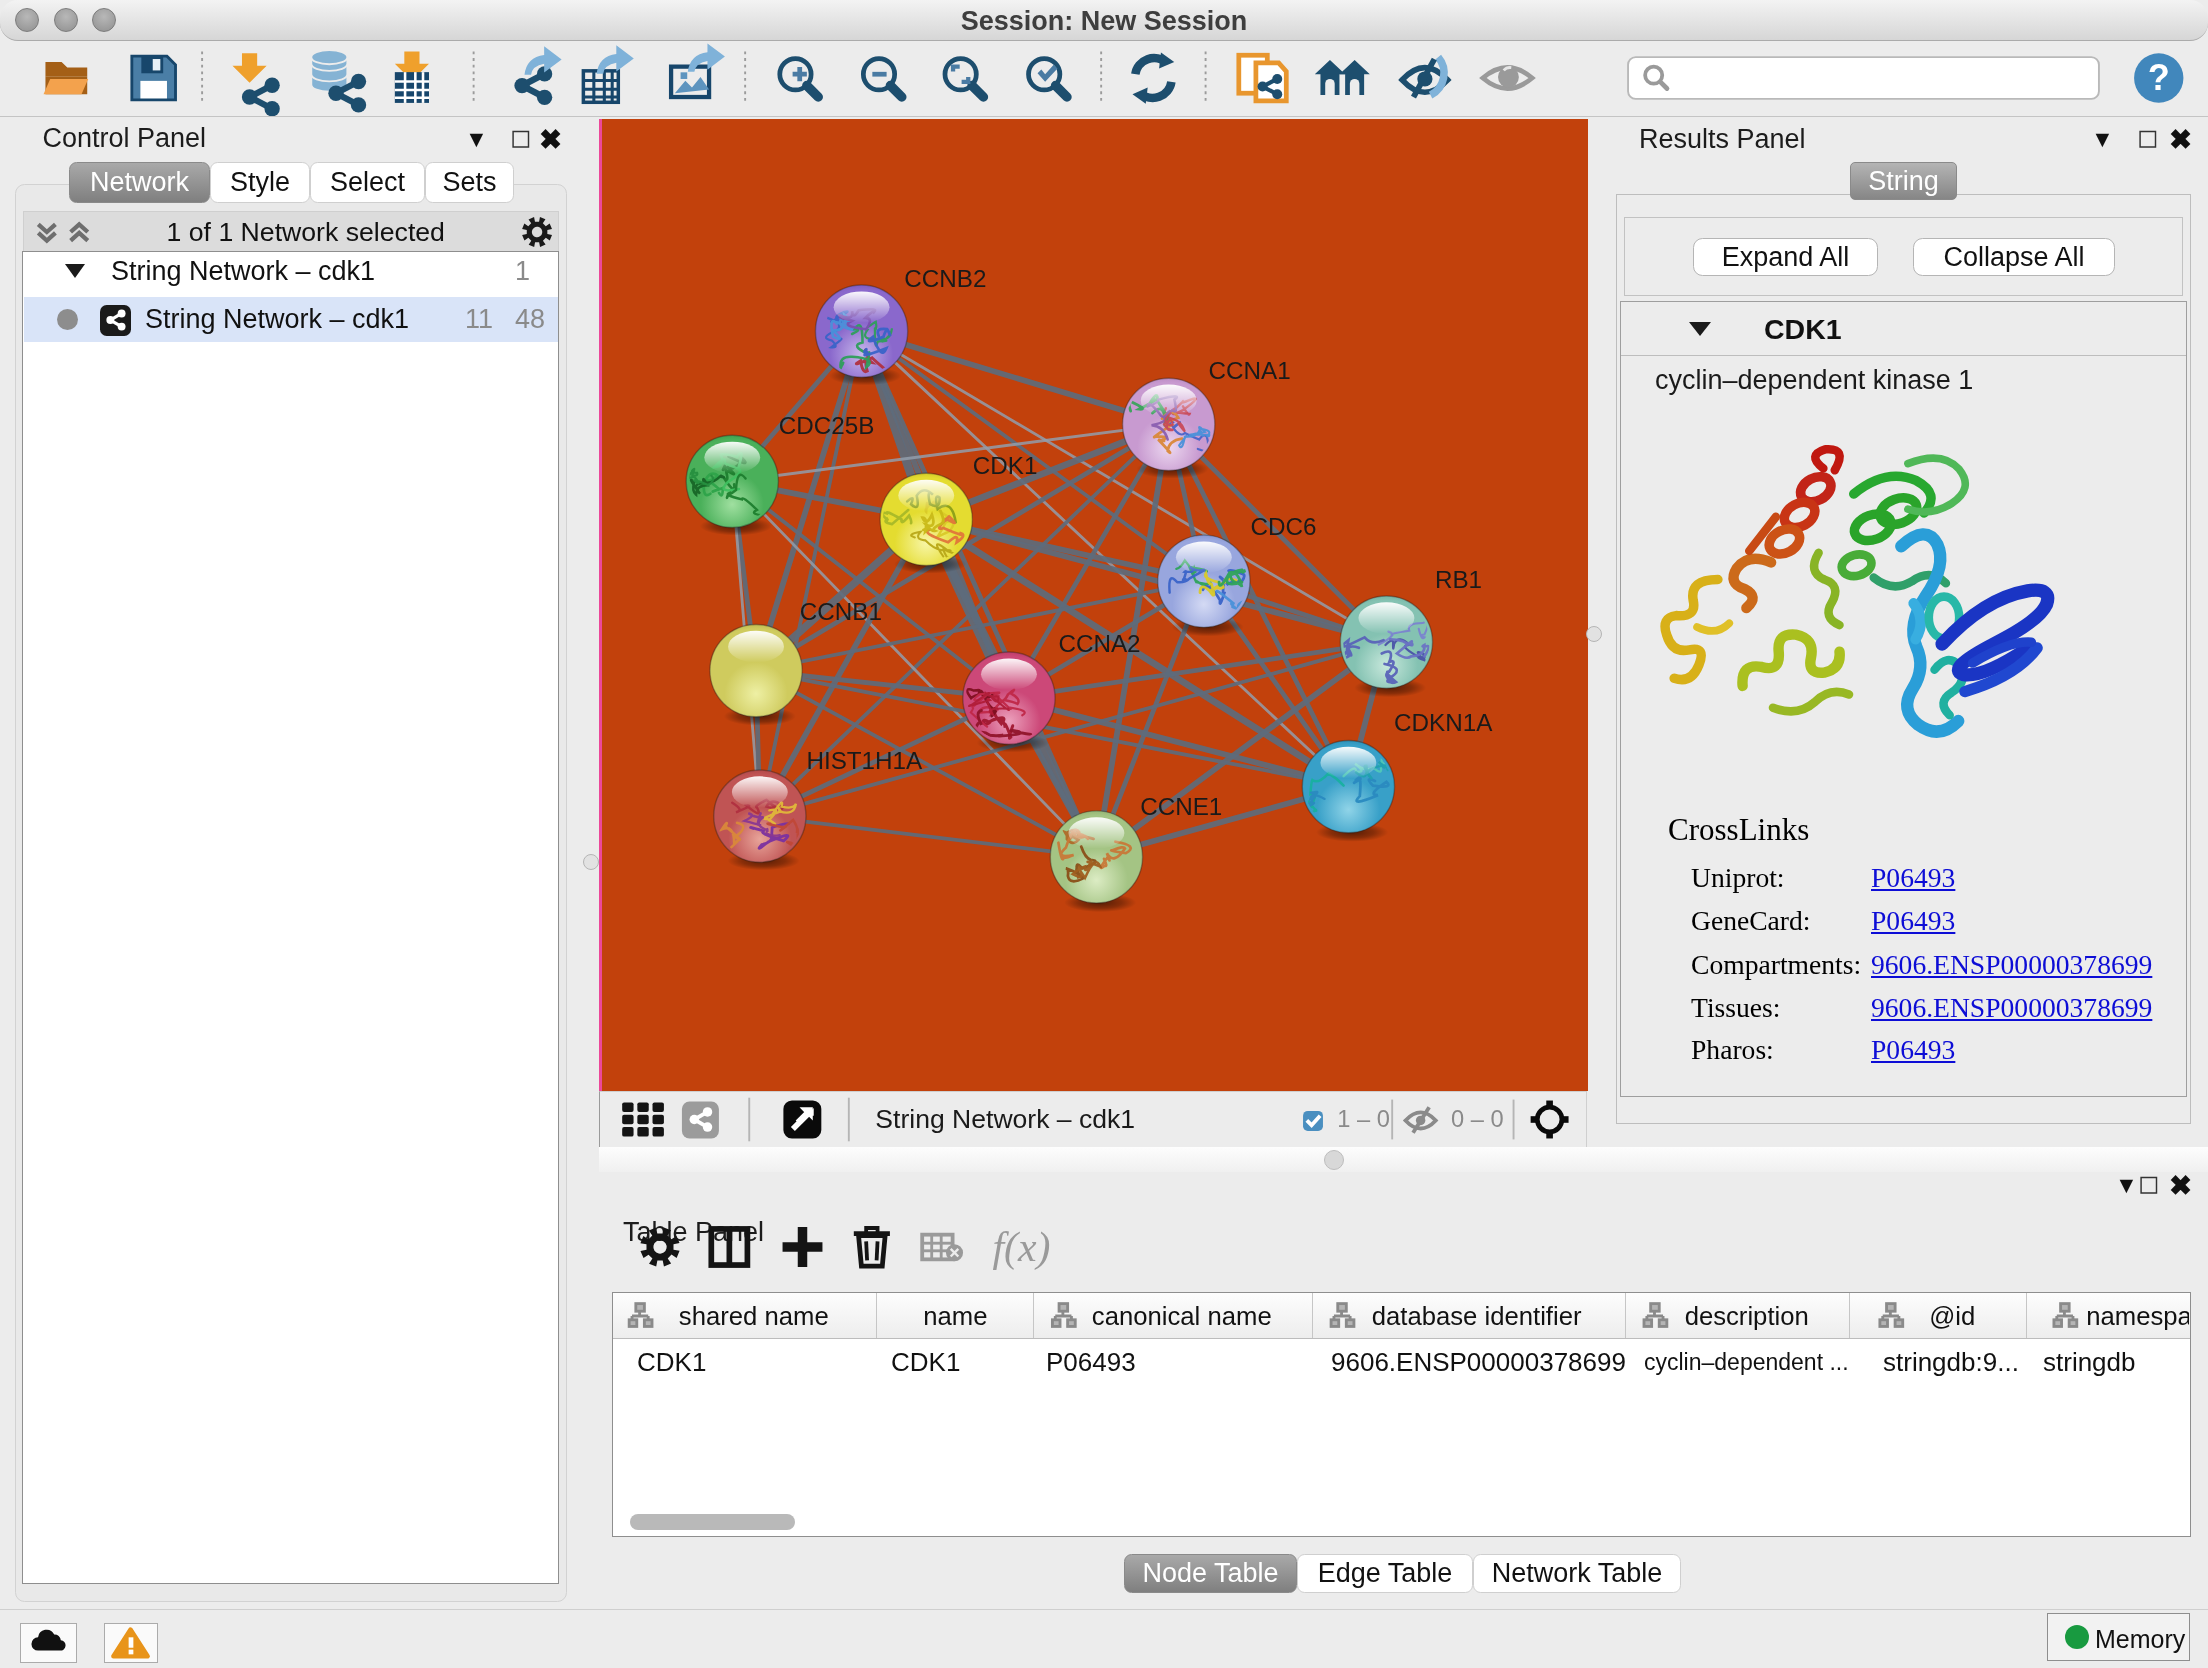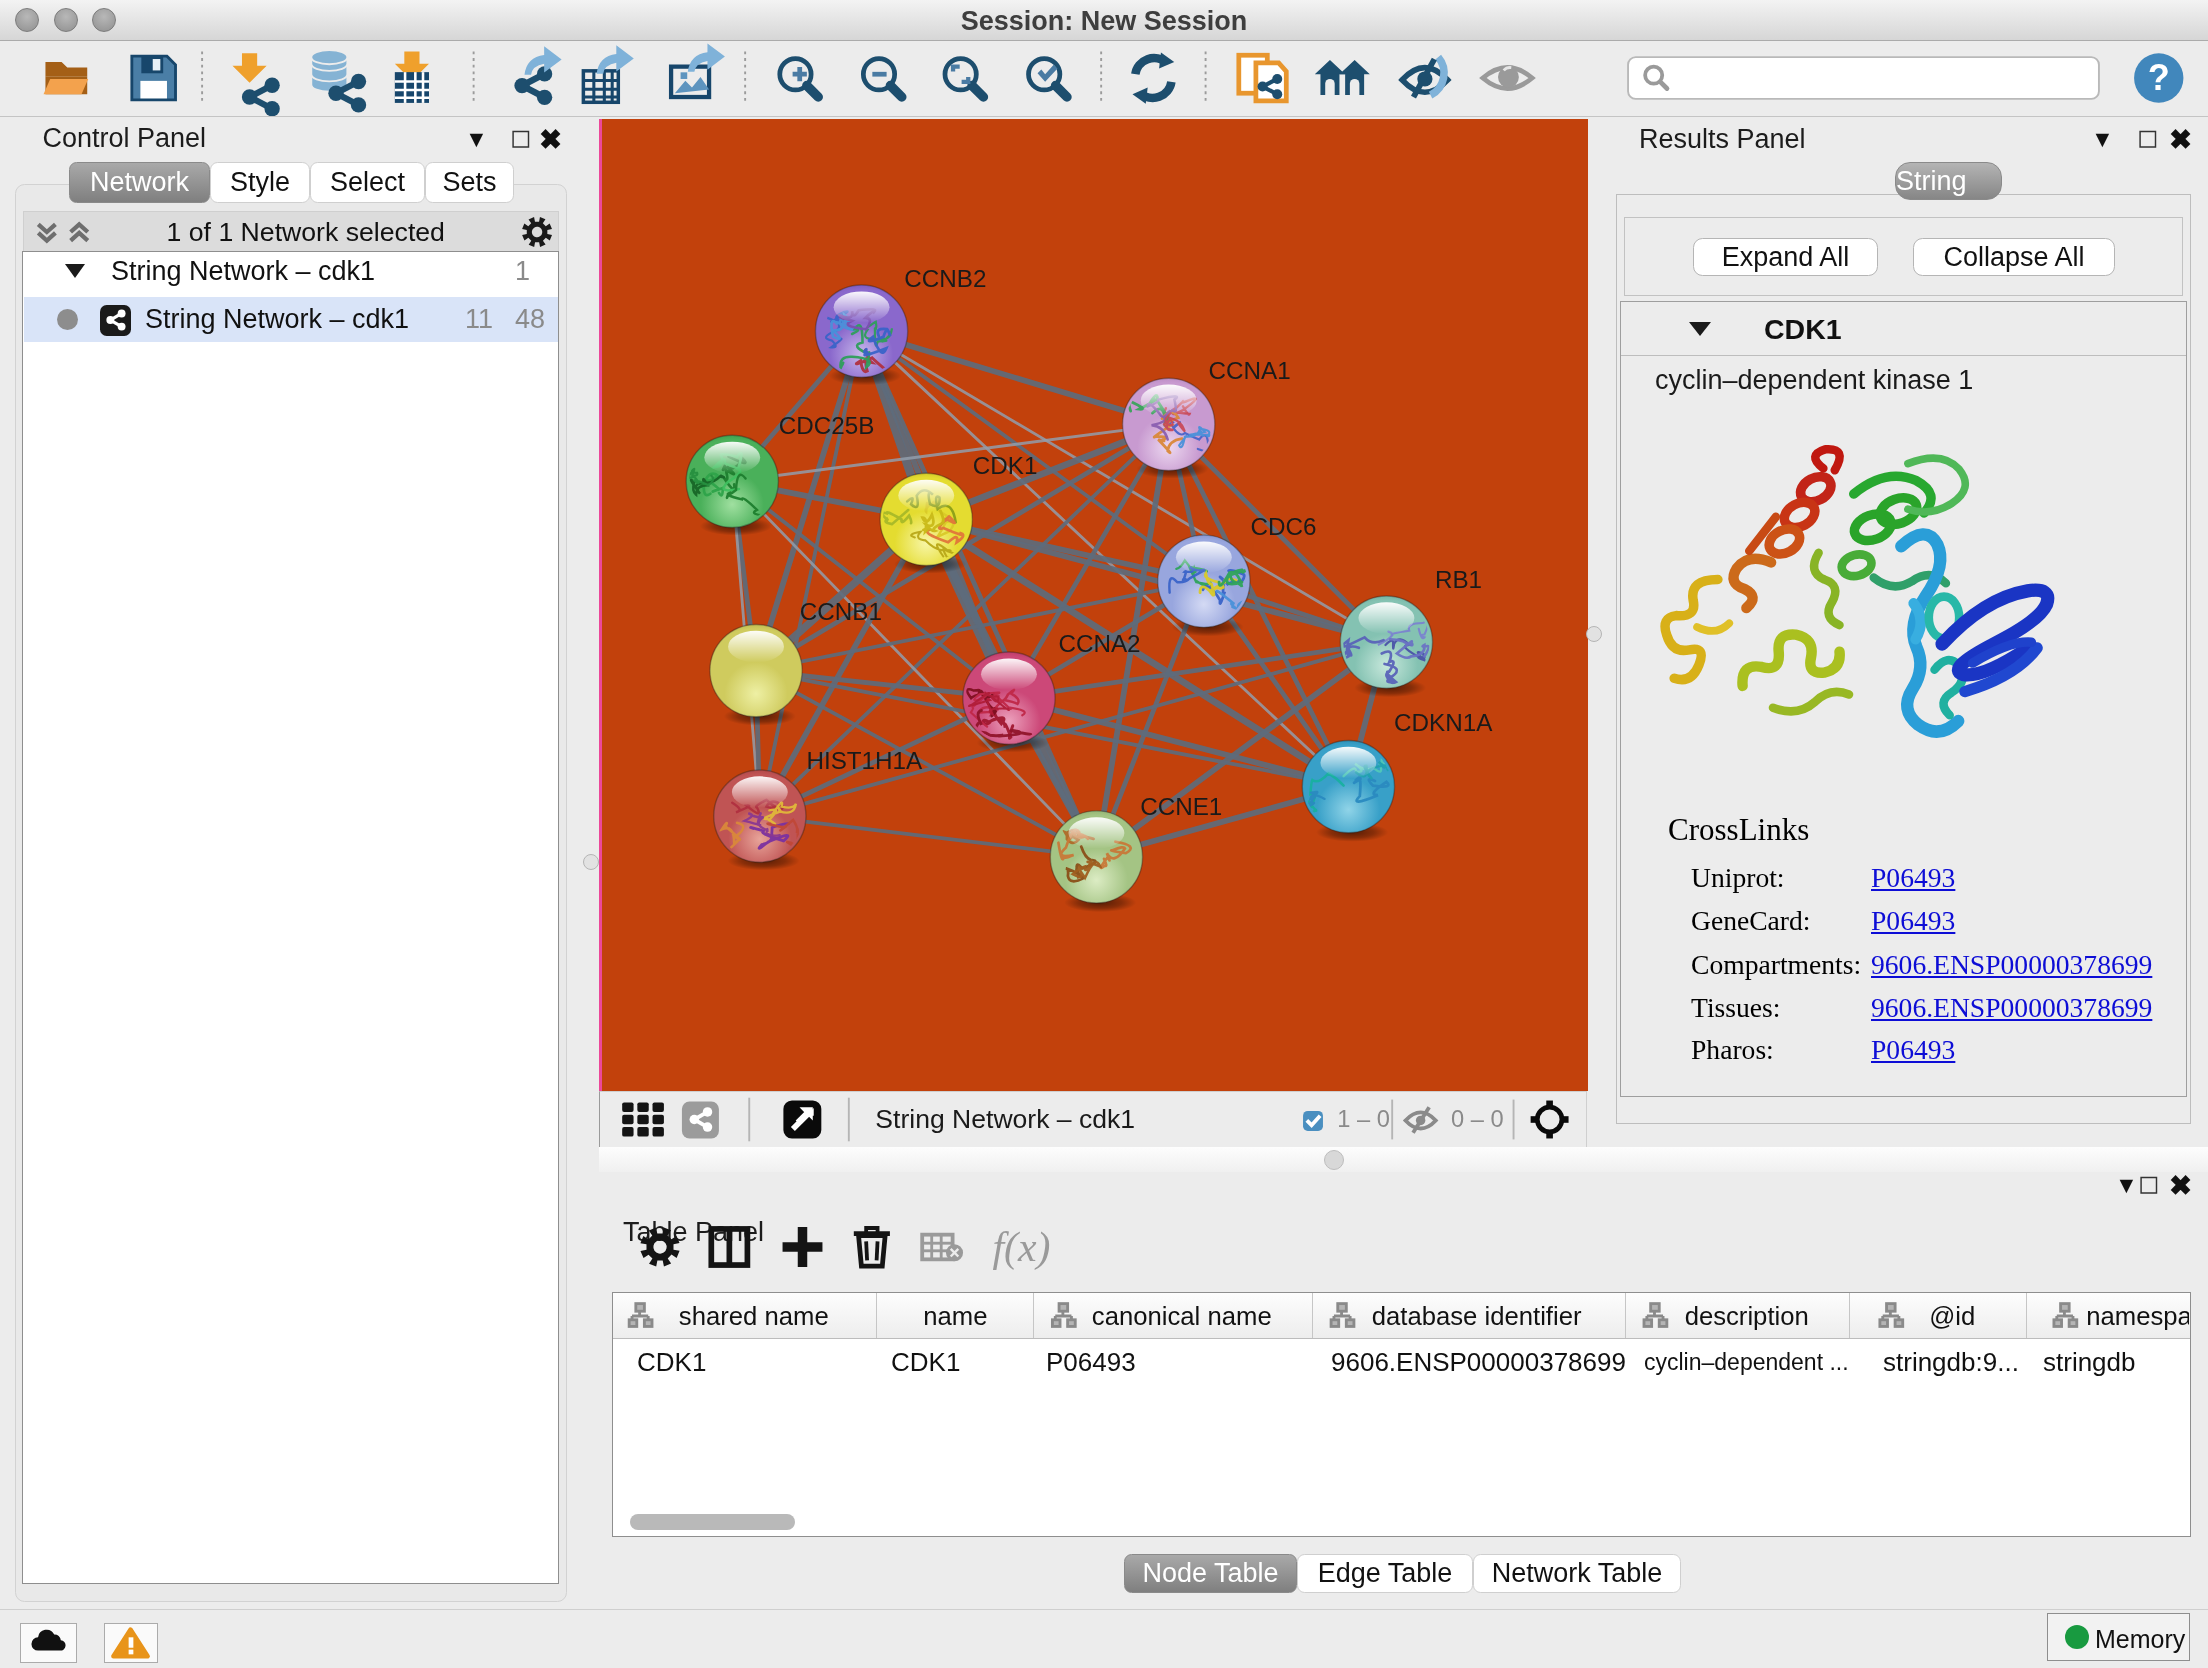--- a/index.html
+++ b/index.html
@@ -1,21 +1,21 @@
 <!DOCTYPE html>
 <html style="font-size:15px"><head>
 <meta charset="utf-8">
 <style>
 html,body{margin:0;padding:0;overflow:hidden;}
 body{width:2208px;height:1668px;position:relative;background:#ececec;
   font-family:"Liberation Sans",sans-serif;-webkit-font-smoothing:antialiased;}
 .abs{position:absolute;}
 
 #titlebar{left:0;top:0;width:2208px;height:40px;
-  background:linear-gradient(#f3f3f3,#d6d6d6);border-bottom:1px solid #ababab;}
+  background:linear-gradient(#f3f3f3,#d6d6d6);border-bottom:1px solid #ababab;border-radius:18px;}
 .tl{position:absolute;top:7.6px;width:22px;height:22px;border-radius:50%;
   background:radial-gradient(circle at 50% 35%,#b8b8b8,#8f8f8f);border:1px solid #7c7c7c;}
 #title-text{position:absolute;left:0;top:5.7px;width:2208px;text-align:center;
   font-size:27px;font-weight:bold;color:#3e3e3e;}
 
 #toolbar{left:0;top:41px;width:2208px;height:75px;background:#ececec;border-bottom:1px solid #c4c4c4;}
 
 #cp-title{left:28.5px;top:123px;font-size:27px;color:#1c1c1c;margin-left:14px;}
 #cp-pane{left:15px;top:184px;width:550px;height:1416px;background:#e9e9e9;
   border:1px solid #d2d2d2;border-radius:9.5px;}
@@ -27,21 +27,21 @@
 #cp-row2{position:absolute;left:1px;top:45px;width:534px;height:45px;background:#d9e4f8;}
 
 #canvas{left:599px;top:119px;width:986px;height:972px;background:#c2410c;border-left:3px solid #ec4899;}
 #viewbar{left:599px;top:1091px;width:986px;height:55px;background:#ececec;
   border:1px solid #cfcfcf;border-left:1px solid #9a9a9a;}
 #hsplit{left:599px;top:1147px;width:1609px;height:25px;background:linear-gradient(#fdfdfd,#f0f0f0);}
 
 #rp-title{left:1639px;top:124px;font-size:27px;color:#1c1c1c;}
 #rp-pane{left:1616px;top:194px;width:573px;height:928px;background:#ececec;border:1px solid #bdbdbd;}
 #rp-tab{left:1850px;top:162px;width:105px;height:36px;background:linear-gradient(#b4b4b4,#868686);
-  border:1px solid #8a8a8a;border-radius:15px;color:#fff;font-size:27px;line-height:36px;margin-left:45px;}
+  border:1px solid #8a8a8a;border-radius:5px;color:#fff;font-size:27px;text-align:center;line-height:36px;}
 #rp-btnbox{left:1624px;top:217px;width:557px;height:77px;border:1px solid #c2c2c2;}
 .btn{position:absolute;top:238px;height:36px;background:#fff;border:1px solid #b5b5b5;
   border-radius:9.5px;font-size:27px;color:#111;text-align:center;line-height:36px;}
 #rp-cdkbox{left:1620px;top:301px;width:565px;height:794px;border:1px solid #9e9e9e;}
 #rp-cdkhead{position:absolute;left:0;top:0;width:100%;height:53px;border-bottom:1px solid #bdbdbd;}
 
 .ser{font-family:"Liberation Serif",serif;}
 .link{color:#0d0dd6;text-decoration:underline;}
 
 #tp-title{left:623px;top:1217px;font-size:27px;color:#1c1c1c;}

